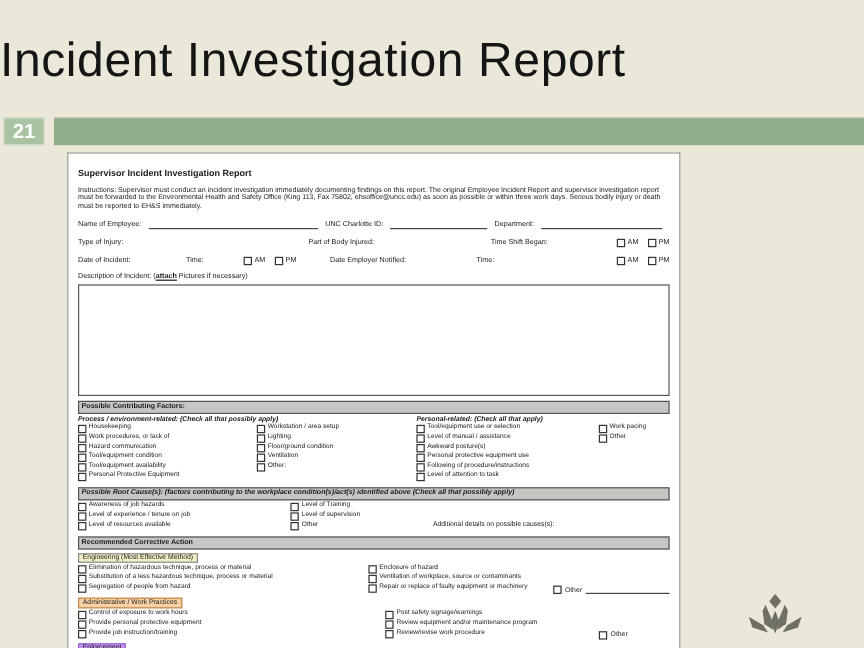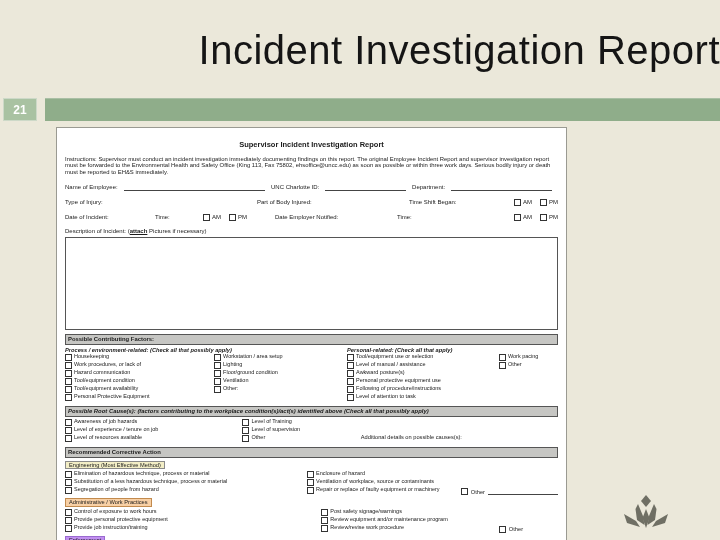--- a/index.html
+++ b/index.html
@@ -3,41 +3,41 @@
 <meta charset="utf-8">
 <style>
   html,body{margin:0;padding:0;}
   body{
     width:720px;height:540px;position:relative;overflow:hidden;
     background:#ebe8da;
     font-family:"Liberation Sans",sans-serif;color:#111;
   }
   .slide-title{
     position:absolute;top:28px;left:0;width:100%;
-    text-align:right;font-size:40px;font-weight:400;color:#151515;
+    text-align:left;font-size:40px;font-weight:400;color:#151515;
     letter-spacing:.5px;white-space:nowrap;
   }
   .band-num{
     position:absolute;left:3px;top:98px;width:34px;height:23px;
-    background:#a9c2a2;color:#fff;font-size:12px;font-weight:bold;
+    background:#a9c2a2;color:#fff;font-size:17px;font-weight:bold;
     display:flex;align-items:center;justify-content:center;
     border:1px solid #cdd9c8;box-sizing:border-box;
   }
   .band-main{
     position:absolute;left:45px;top:98px;right:0;height:23px;
     background:#8fad8a;border-top:1px solid #a9bfa4;box-sizing:border-box;
   }
   
   .form-panel{
     position:absolute;left:56px;top:127px;width:511px;height:413px;
     background:#fff;border:1px solid #9a9a92;border-bottom:none;
     box-sizing:border-box;padding:5px 8px 0 8px;
     font-size:6px;line-height:1.15;color:#1a1a1a;
   }
-  .f-title{text-align:center;font-weight:bold;font-size:7.5px;margin-top:8px;}
+  .f-title{text-align:left;font-weight:bold;font-size:7.5px;margin-top:8px;}
   .f-instr{margin-top:6px;font-size:5.9px;text-align:left;}
   .f-row{display:flex;align-items:flex-end;margin-top:8px;font-size:6px;}
   .f-line{border-bottom:1px solid #444;height:6px;margin:0 6px;}
   .ck{
     display:inline-block;width:5px;height:5px;border:1px solid #333;
     background:#fff;vertical-align:middle;flex:none;
   }
   .ampm{display:inline-flex;align-items:center;gap:2px;white-space:nowrap;}
   .desc-label{margin-top:7px;font-size:6px;}
   .desc-label b{text-decoration:underline;}

